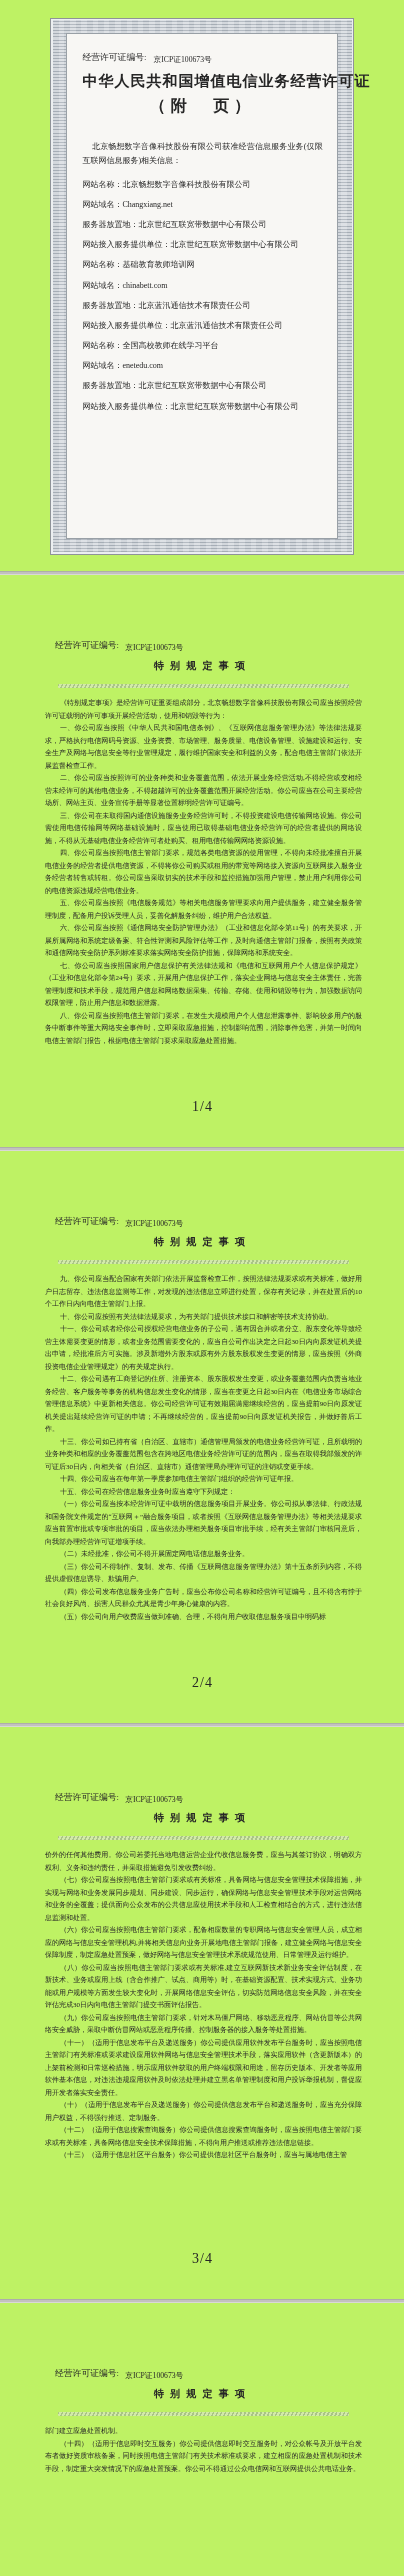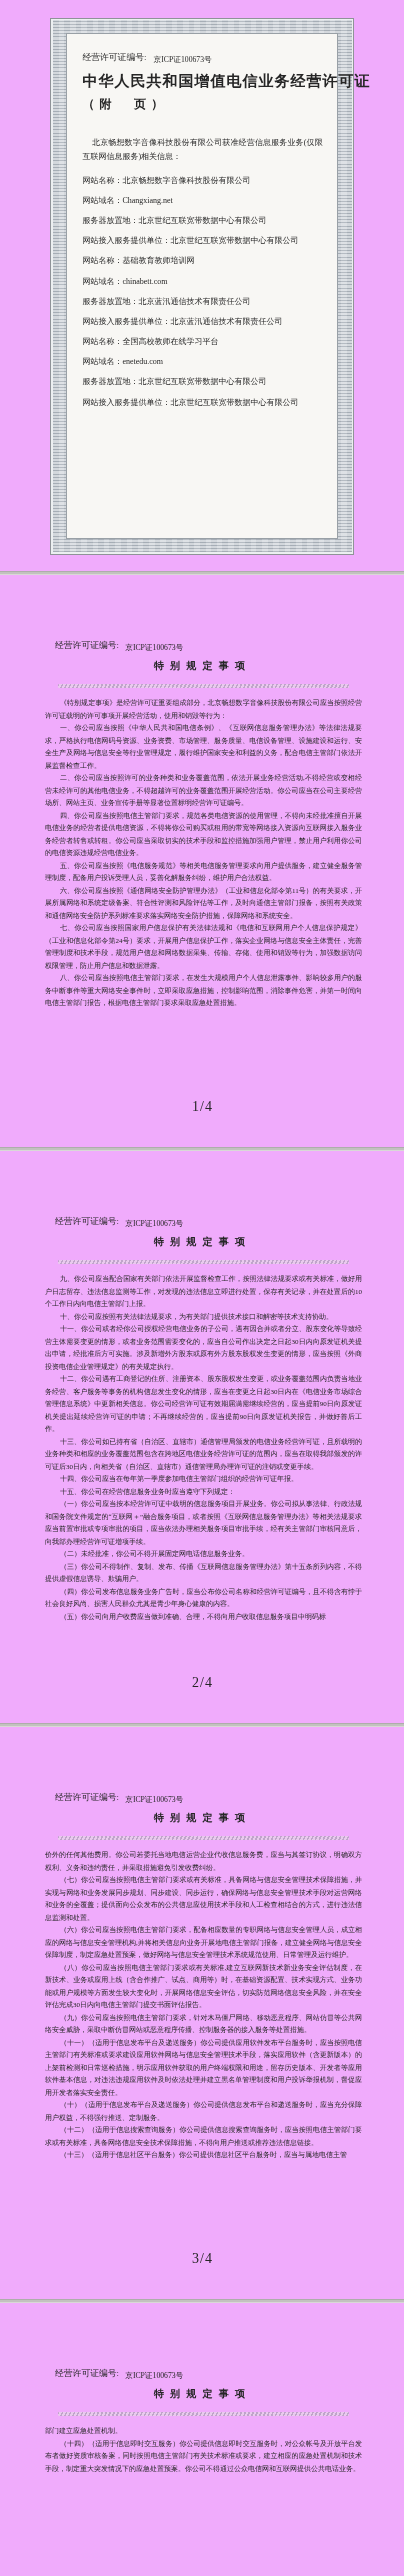--- a/index.html
+++ b/index.html
@@ -2,21 +2,21 @@
 <html style="font-size:8.2px"><head>
 <meta charset="utf-8">
 <style>
   html,body { margin:0; padding:0; }
   body {
     width:405px; height:2873px; position:relative;
     background:#e9e8e6;
     font-family:"Liberation Serif","DejaVu Serif",serif;
     color:#262626;
   }
-  .page { position:relative; background:#f0abfc; overflow:hidden; }
+  .page { position:relative; background:#bef264; overflow:hidden; }
   .sep { height:4.1px; background:#c2c1bf; border-top:0.5px solid #aeadab; border-bottom:0.5px solid #d9d8d6; box-sizing:border-box; }
 
   
   #page-cert { height:571px; }
   .cert-outer {
     position:absolute; top:17.5px; left:50px; width:304px; height:537px;
     box-sizing:border-box; border:0.5px solid #8f9398; padding:1.5px;
     background:#eceff1;
   }
   .cert-frame-band {
@@ -28,21 +28,21 @@
   .cert-inner {
     height:100%; box-sizing:border-box; background:#f8f7f4;
     border:0.5px solid #99a0a6; padding:17.5px 14.4px 9.3px 15.5px;
   }
   .cert-head { font-size:8.8px; }
   .cert-head .no { font-size:7.7px; margin-left:7.2px; position:relative; top:2.6px; }
   .cert-title {
     text-align:center; font-weight:bold; font-size:15px;
     letter-spacing:1px; margin-top:8.2px; white-space:nowrap;
   }
-  .cert-sub { text-align:left; font-weight:bold; font-size:12px; letter-spacing:5.2px; margin-top:5.2px; }
+  .cert-sub { text-align:center; font-weight:bold; font-size:16px; letter-spacing:5.2px; margin-top:5.2px; }
   .cert-body { margin-top:23px; font-size:8px; line-height:14px; }
   .cert-intro { margin:0 0 9.3px 0; text-indent:1.2em; text-align:justify; }
   .cert-field { margin:6.2px 0; text-align:justify; }
 
   
   .prov { height:572px; }
   #page-prov4 { height:570px; }
   .prov-head { position:absolute; top:65px; left:55px; font-size:8.8px; white-space:nowrap; }
   .prov-head .no { font-size:7.7px; margin-left:6.2px; position:relative; top:2.1px; }
   .prov-title {
@@ -102,20 +102,21 @@
 <div class="page prov" id="page-prov1">
   <div class="prov-head">
     <span>经营许可证编号:</span><span class="no">京ICP证100673号</span>
   </div>
   <div class="prov-title">特别规定事项</div>
   <div class="band"></div>
   <div class="prov-body">
     <p>《特别规定事项》是经营许可证重要组成部分，北京畅想数字音像科技股份有限公司应当按照经营许可证载明的许可事项开展经营活动，使用和销毁等行为：</p>
     <p>一、你公司应当按照《中华人民共和国电信条例》、《互联网信息服务管理办法》等法律法规要求，严格执行电信网码号资源、业务资费、市场管理、服务质量、电信设备管理、设施建设和运行、安全生产及网络与信息安全等行业管理规定，履行维护国家安全和利益的义务，配合电信主管部门依法开展监督检查工作。</p>
     <p>二、你公司应当按照许可的业务种类和业务覆盖范围，依法开展业务经营活动,不得经营或变相经营未经许可的其他电信业务，不得超越许可的业务覆盖范围开展经营活动。你公司应当在公司主要经营场所、网站主页、业务宣传手册等显著位置标明经营许可证编号。</p>
+    <p>三、你公司在未取得国内通信设施服务业务经营许可时，不得投资建设电信传输网络设施。你公司需使用电信传输网等网络基础设施时，应当使用已取得基础电信业务经营许可的经营者提供的网络设施，不得从无基础电信业务经营许可者处购买、租用电信传输网网络资源设施。</p>
     <p>四、你公司应当按照电信主管部门要求，规范各类电信资源的使用管理，不得向未经批准擅自开展电信业务的经营者提供电信资源，不得将你公司购买或租用的带宽等网络接入资源向互联网接入服务业务经营者转售或转租。你公司应当采取切实的技术手段和监控措施加强用户管理，禁止用户利用你公司的电信资源违规经营电信业务。</p>
     <p>五、你公司应当按照《电信服务规范》等相关电信服务管理要求向用户提供服务，建立健全服务管理制度，配备用户投诉受理人员，妥善化解服务纠纷，维护用户合法权益。</p>
     <p>六、你公司应当按照《通信网络安全防护管理办法》（工业和信息化部令第11号）的有关要求，开展所属网络和系统定级备案、符合性评测和风险评估等工作，及时向通信主管部门报备，按照有关政策和通信网络安全防护系列标准要求落实网络安全防护措施，保障网络和系统安全。</p>
     <p>七、你公司应当按照国家用户信息保护有关法律法规和《电信和互联网用户个人信息保护规定》（工业和信息化部令第24号）要求，开展用户信息保护工作，落实企业网络与信息安全主体责任，完善管理制度和技术手段，规范用户信息和网络数据采集、传输、存储、使用和销毁等行为，加强数据访问权限管理，防止用户信息和数据泄露。</p>
     <p>八、你公司应当按照电信主管部门要求，在发生大规模用户个人信息泄露事件、影响较多用户的服务中断事件等重大网络安全事件时，立即采取应急措施，控制影响范围，消除事件危害，并第一时间向电信主管部门报告，根据电信主管部门要求采取应急处置措施。</p>
   </div>
   <div class="page-num">1/4</div>
 </div>
 
 <div class="sep"></div>

